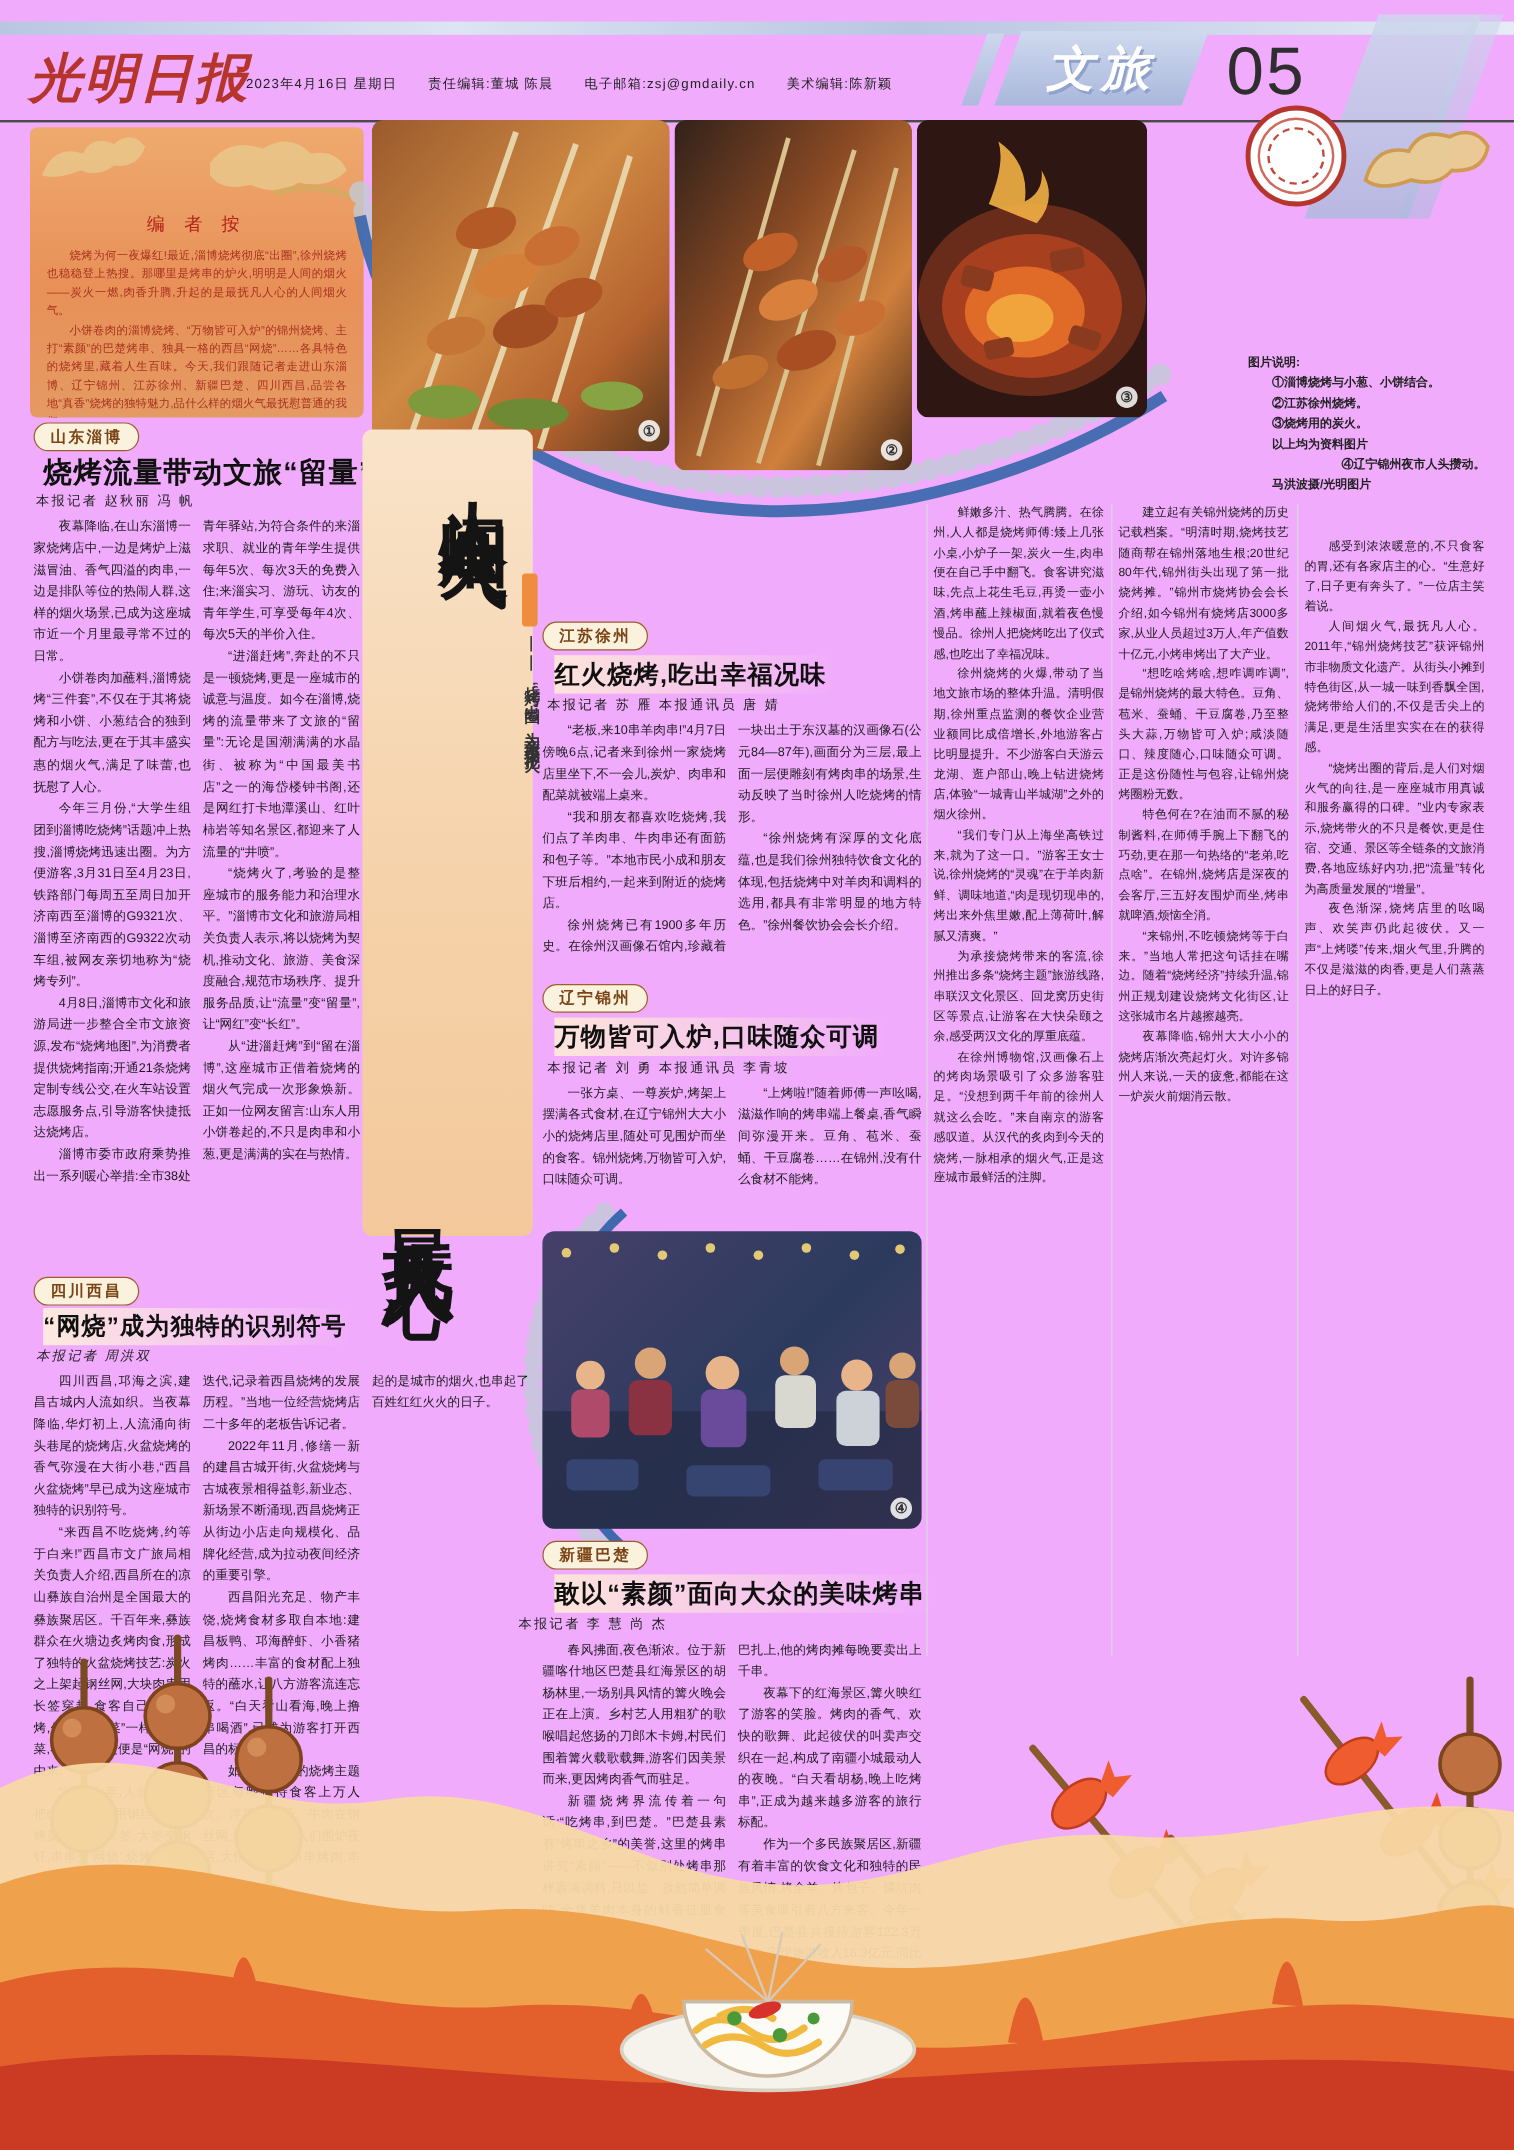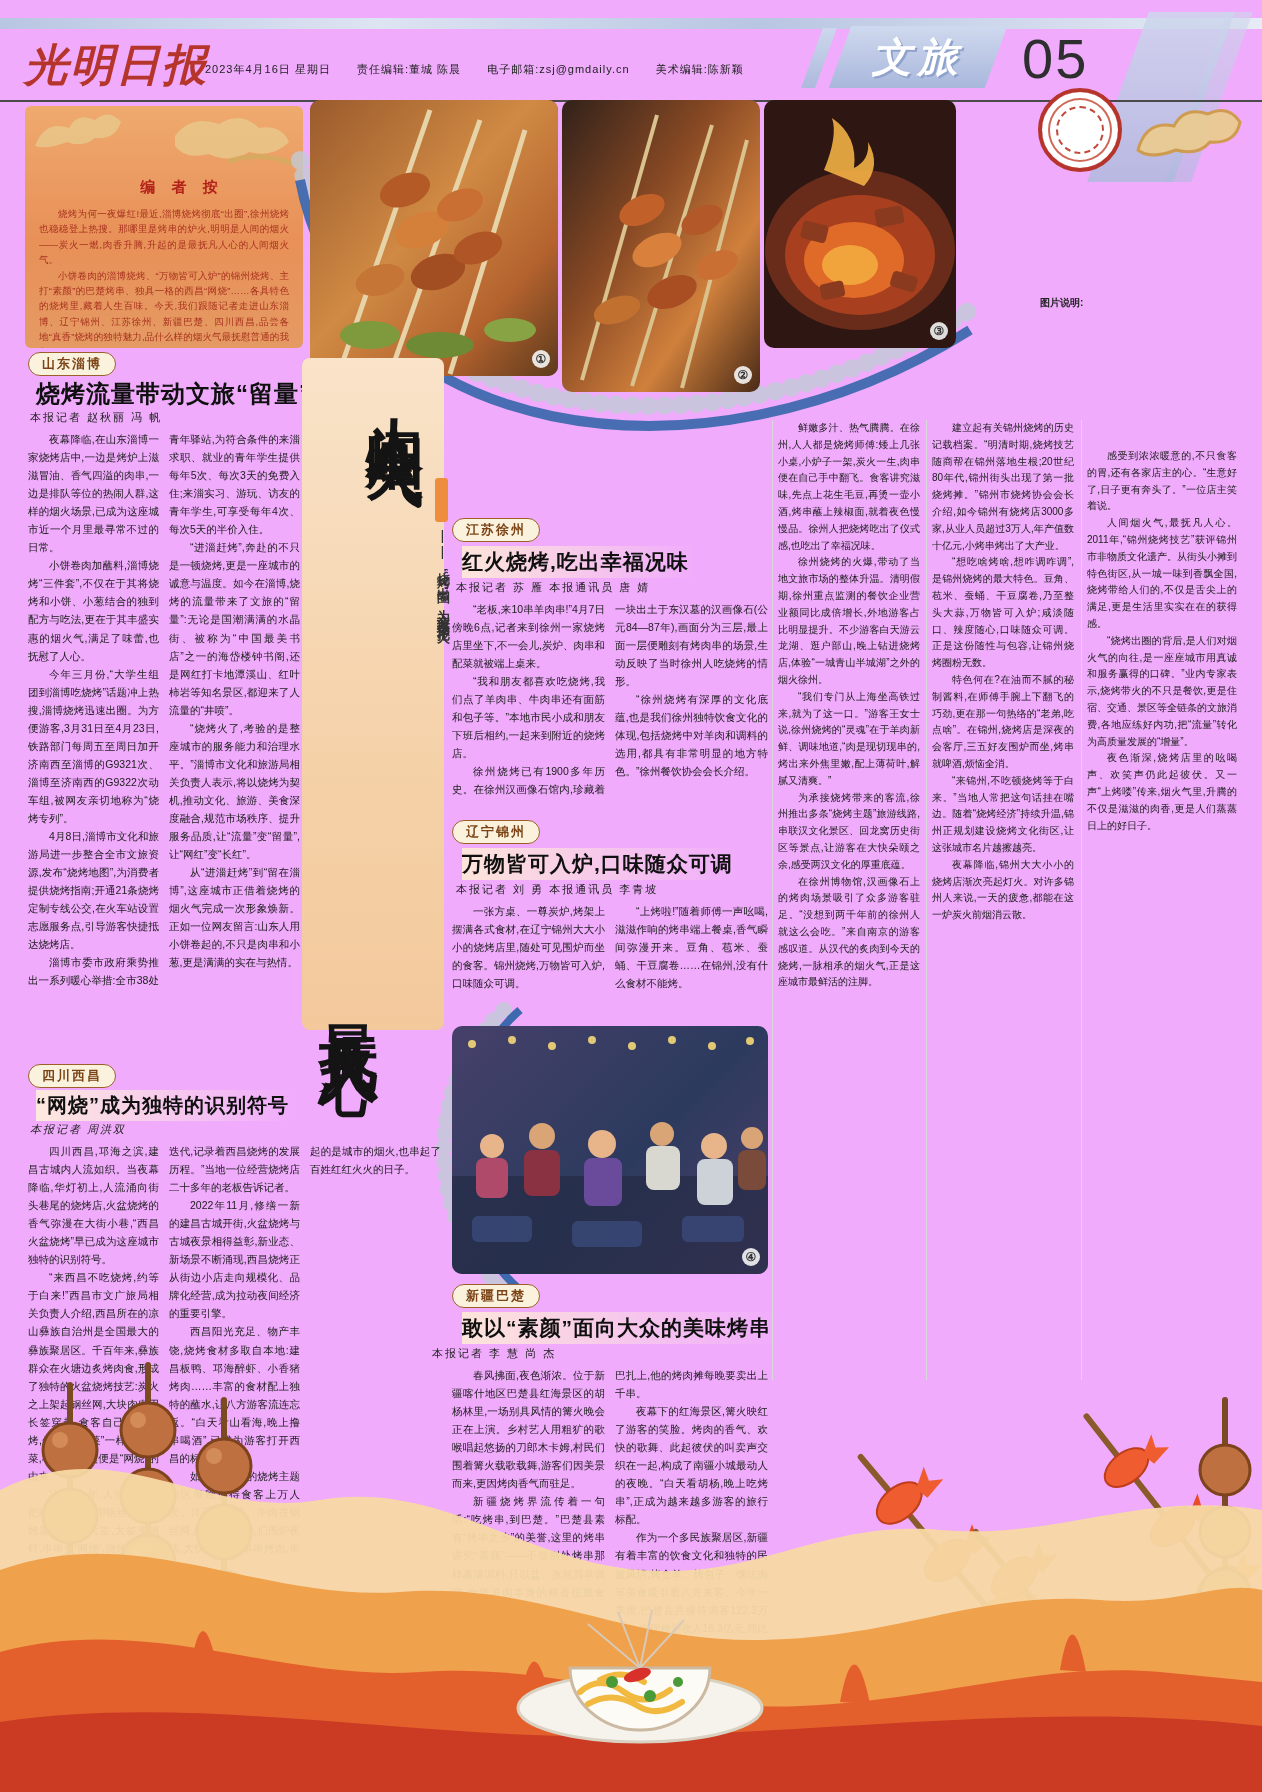--- a/index.html
+++ b/index.html
@@ -22,21 +22,21 @@
         display:flex;align-items:center;justify-content:center;}
   .section-flag .txt{transform:skewX(20deg);font-size:40px;font-weight:bold;font-style:italic;
         color:#fff;text-shadow:2px 2px 0 #8fa2cc;letter-spacing:6px;}
   .page-no{position:absolute;left:1022px;top:26px;font-size:56px;color:#2e2e2e;letter-spacing:2px;}
   .head-rule{position:absolute;left:0;top:100px;width:1262px;height:2px;background:#4a4a4a;}
   
   .note{position:absolute;left:25px;top:106px;width:278px;height:242px;border-radius:6px;
         background:linear-gradient(180deg,#efaa6e,#e89058 55%,#e59a63);overflow:hidden;}
   .note .clouds{position:absolute;left:0;top:0;width:100%;height:70px;}
   .note-title{position:absolute;left:0;top:72px;width:100%;text-align:center;
-        font-size:15px;font-weight:bold;color:#b3231a;letter-spacing:6px;margin-left:18px;}
+        font-size:15px;font-weight:normal;color:#b3231a;letter-spacing:6px;}
   .note-body{position:absolute;left:14px;right:14px;top:100px;font-size:9.5px;line-height:1.62;
         color:#a8321f;}
   .note-body p{margin:0;text-indent:2em;text-align:justify;}
   
   .photo{position:absolute;border-radius:10px;overflow:hidden;}
   .photo svg{display:block;}
   .p1{left:310px;top:100px;width:248px;height:276px;}
   .p2{left:562px;top:100px;width:198px;height:292px;}
   .p3{left:764px;top:100px;width:192px;height:248px;}
   .badge{position:absolute;right:8px;bottom:8px;width:18px;height:18px;border-radius:50%;
@@ -232,20 +232,28 @@
         <rect x="130" y="170" width="26" height="16" rx="4" transform="rotate(18 130 170)"></rect>
         <rect x="55" y="185" width="24" height="16" rx="4" transform="rotate(-12 55 185)"></rect>
       </g>
       <path d="M60,70 q14,-34 8,-52 q26,18 22,50 q16,-8 14,-26 q14,24 -4,44z" fill="#f2b045" opacity=".9"></path>
     </svg>
     <div class="badge">③</div>
   </div>
 
   <div class="captions">
     <div class="cap-title">图片说明:</div>
+    <div>
+        <div class="cap-item">①淄博烧烤与小葱、小饼结合。</div>
+        <div class="cap-item">②江苏徐州烧烤。</div>
+        <div class="cap-item">③烧烤用的炭火。</div>
+        <div class="cap-item">以上均为资料图片</div>
+        <div class="cap-item">④辽宁锦州夜市人头攒动。</div>
+        <div class="cap-item">马洪波摄/光明图片</div>
+      </div>
   </div>
 
   <div class="zibo-tag"><span class="tag">山东淄博</span></div>
   <div class="a-title zibo-title">烧烤流量带动文旅“留量”</div>
   <div class="byline zibo-byline">本报记者  赵秋丽  冯 帆</div>
   <div class="body-cols zibo-body">
       <p>夜幕降临,在山东淄博一家烧烤店中,一边是烤炉上滋滋冒油、香气四溢的肉串,一边是排队等位的热闹人群,这样的烟火场景,已成为这座城市近一个月里最寻常不过的日常。</p>
       <p>小饼卷肉加蘸料,淄博烧烤“三件套”,不仅在于其将烧烤和小饼、小葱结合的独到配方与吃法,更在于其丰盛实惠的烟火气,满足了味蕾,也抚慰了人心。</p>
       <p>今年三月份,“大学生组团到淄博吃烧烤”话题冲上热搜,淄博烧烤迅速出圈。为方便游客,3月31日至4月23日,铁路部门每周五至周日加开济南西至淄博的G9321次、淄博至济南西的G9322次动车组,被网友亲切地称为“烧烤专列”。</p>
       <p>4月8日,淄博市文化和旅游局进一步整合全市文旅资源,发布“烧烤地图”,为消费者提供烧烤指南;开通21条烧烤定制专线公交,在火车站设置志愿服务点,引导游客快捷抵达烧烤店。</p>

